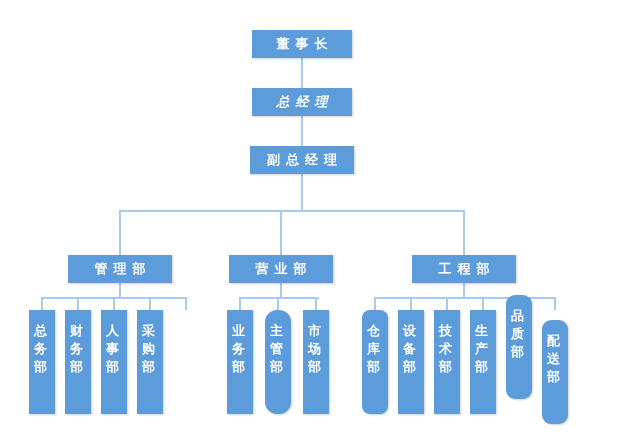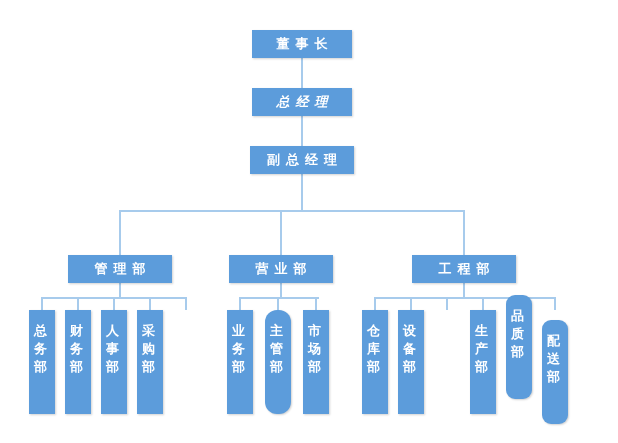--- a/index.html
+++ b/index.html
@@ -90,19 +90,20 @@
 
   <div class="node vnode" style="left:29px; top:310px;">总务部</div>
   <div class="node vnode" style="left:65px; top:310px;">财务部</div>
   <div class="node vnode" style="left:101px; top:310px;">人事部</div>
   <div class="node vnode" style="left:137px; top:310px;">采购部</div>
 
   <div class="node vnode" style="left:227px; top:310px;">业务部</div>
   <div class="node vnode" style="left:265px; top:310px;border-radius:12px;">主管部</div>
   <div class="node vnode" style="left:303px; top:310px;">市场部</div>
 
-  <div class="node vnode" style="left:362px; top:310px;">仓库部</div>
+  <div class="node vnode" style="left:362px; top:310px;border-radius:8px;">仓库部</div>
   <div class="node vnode" style="left:398px; top:310px;">设备部</div>
+  <div class="node vnode" style="left:434px; top:310px;">技术部</div>
   <div class="node vnode" style="left:470px; top:310px;">生产部</div>
   <div class="node vnode" style="left:506px; top:295px;border-radius:9px;">品质部</div>
   <div class="node vnode" style="left:542px; top:320px;border-radius:9px;">配送部</div>
 
 </div>
 
 </body></html>

